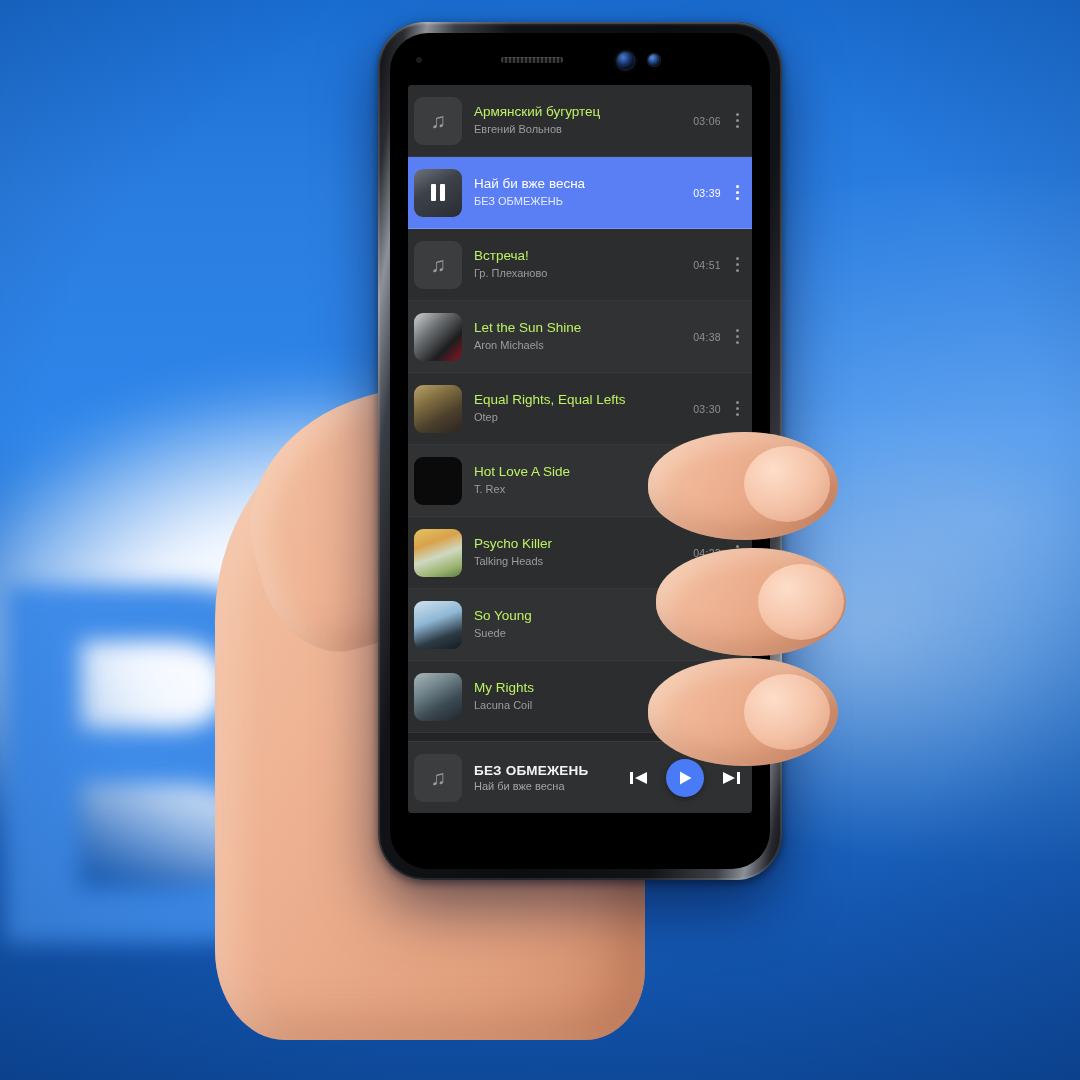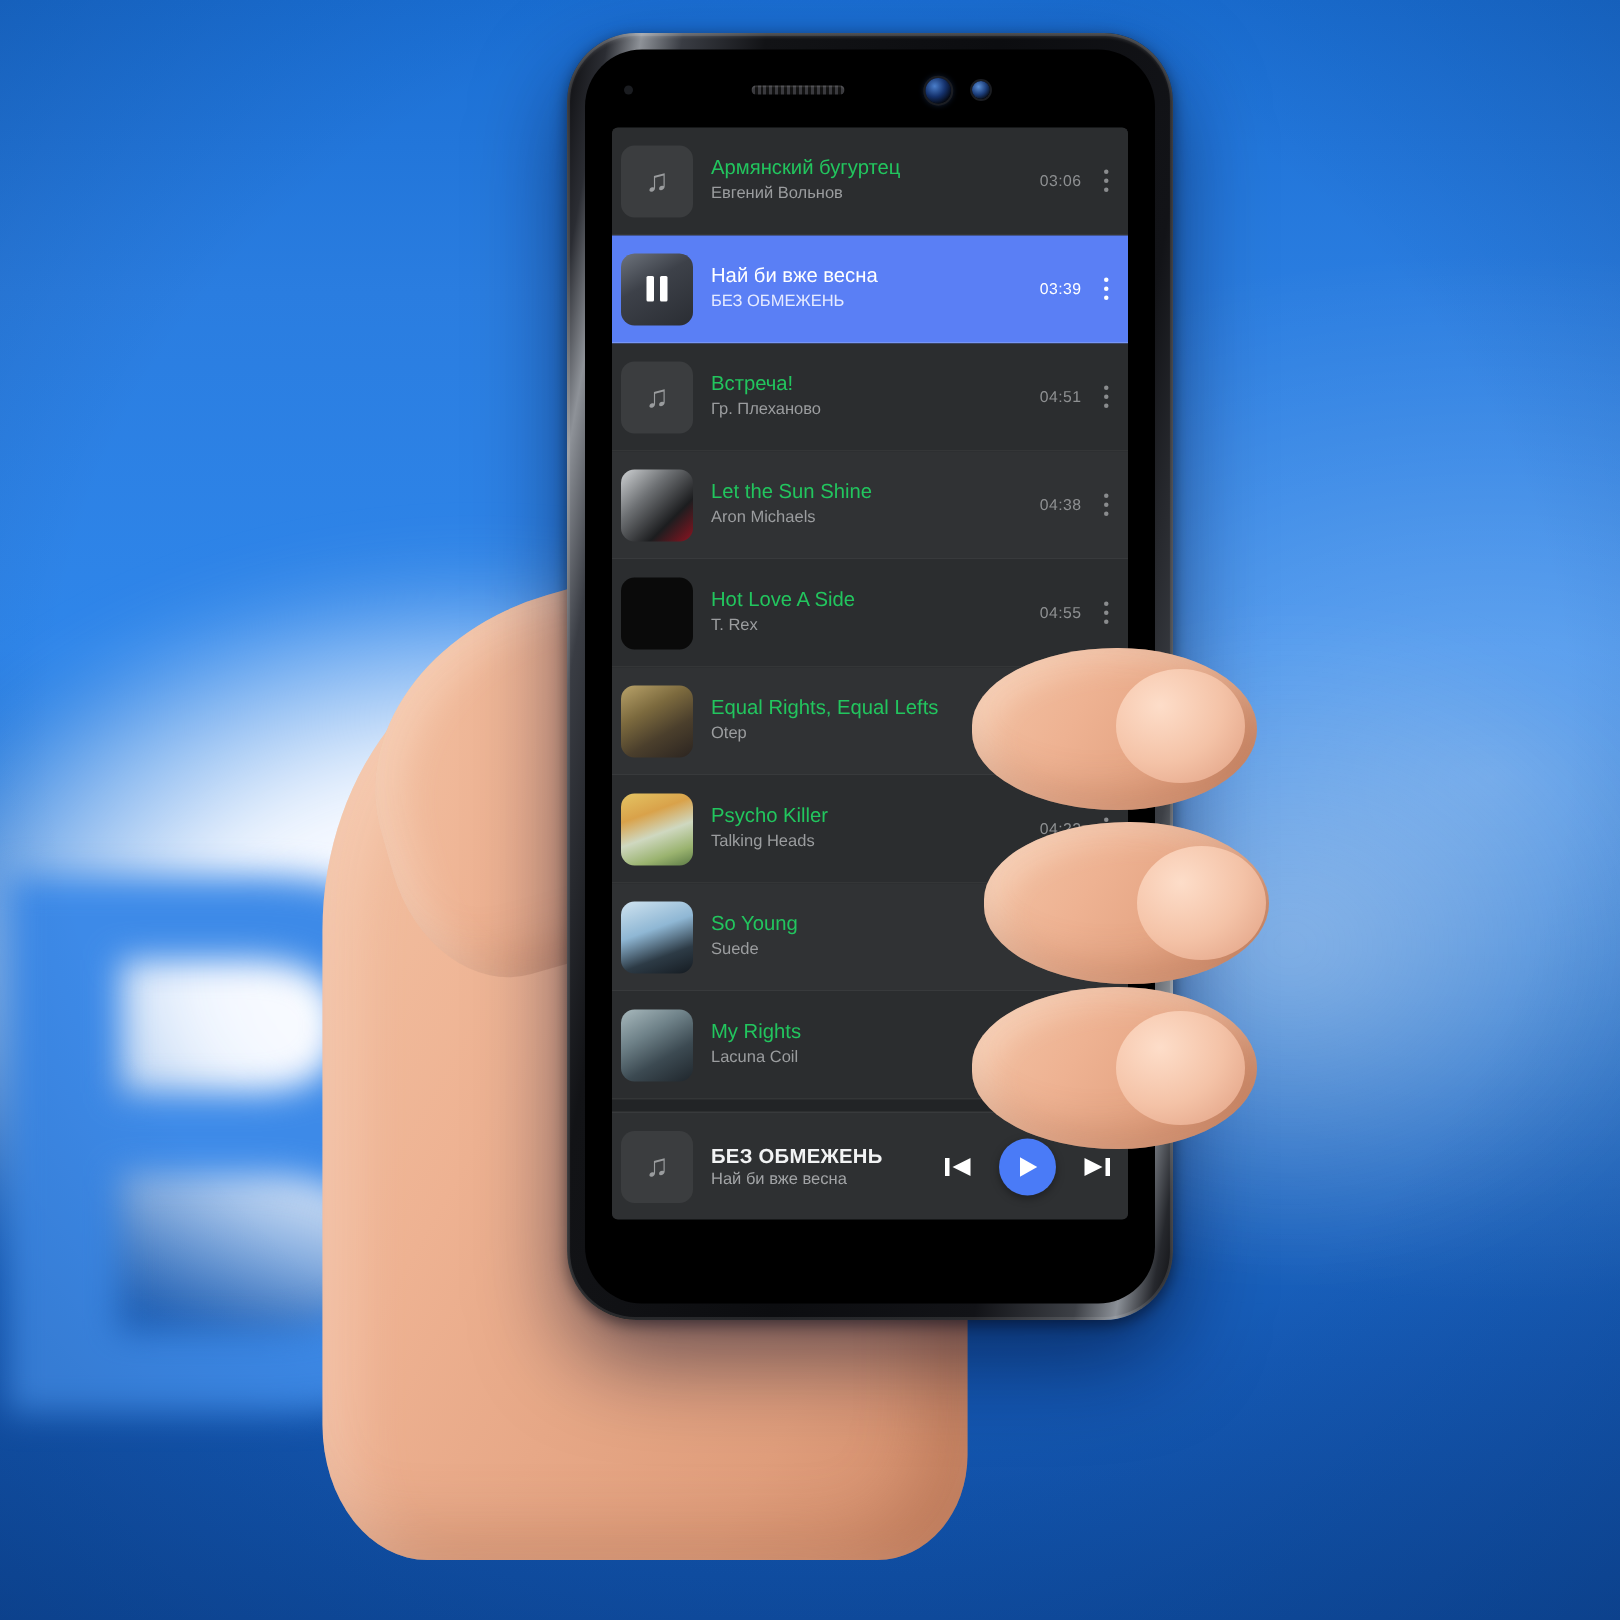--- a/index.html
+++ b/index.html
@@ -158,21 +158,21 @@
   .art .note { font-size: 21px; color: #9a9c9e; line-height: 1; }
   .art .ov {
     position: absolute; inset: 0;
     display: flex; align-items: center; justify-content: center;
   }
   .pause-bars { display: flex; gap: 4px; }
   .pause-bars i { display:block; width: 5px; height: 17px; background: #fff; border-radius: 1px; }
 
   .meta { flex: 1; min-width: 0; }
   .title {
-    font-size: 13.5px; color: #22c55e; line-height: 1.25;
+    font-size: 13.5px; color: #bef264; line-height: 1.25;
     white-space: nowrap; overflow: hidden; text-overflow: ellipsis;
   }
   .artist {
     font-size: 11px; color: #9b9d9f; margin-top: 2px; line-height: 1.2;
     white-space: nowrap; overflow: hidden; text-overflow: ellipsis;
   }
   .row.selected .title  { color: #ffffff; }
   .row.selected .artist { color: #e6ebff; }
 
   .dur { font-size: 10.5px; color: #8e9092; margin-right: 9px; flex: none; letter-spacing: .3px; margin-left: 47px; }
@@ -301,42 +301,42 @@
           </div>
           <div class="dur">04:38</div>
           <div class="kebab">
               <i></i>
               <i></i>
               <i></i>
             </div>
         </div>
 
         <div class="row">
+          <div class="art photo" style="background:linear-gradient(150deg,#b9a36a 0%,#7c6a3e 35%,#4b3f2c 65%,#2b2420 100%);">
+          </div>
+          <div class="meta">
+            <div class="title">Equal Rights, Equal Lefts</div>
+            <div class="artist">Otep</div>
+          </div>
+          <div class="dur">03:30</div>
+          <div class="kebab">
+              <i></i>
+              <i></i>
+              <i></i>
+            </div>
+        </div>
+
+        <div class="row">
           <div class="art photo" style="background:#0a0a0a;">
           </div>
           <div class="meta">
             <div class="title">Hot Love A Side</div>
             <div class="artist">T. Rex</div>
           </div>
           <div class="dur">04:55</div>
-          <div class="kebab">
-              <i></i>
-              <i></i>
-              <i></i>
-            </div>
-        </div>
-
-        <div class="row">
-          <div class="art photo" style="background:linear-gradient(150deg,#b9a36a 0%,#7c6a3e 35%,#4b3f2c 65%,#2b2420 100%);">
-          </div>
-          <div class="meta">
-            <div class="title">Equal Rights, Equal Lefts</div>
-            <div class="artist">Otep</div>
-          </div>
-          <div class="dur">03:30</div>
           <div class="kebab">
               <i></i>
               <i></i>
               <i></i>
             </div>
         </div>
 
         <div class="row">
           <div class="art photo" style="background:linear-gradient(160deg,#e4c463 0%,#d9a24a 30%,#cfd8c0 55%,#9ab36f 80%,#5c7a45 100%);">
           </div>

